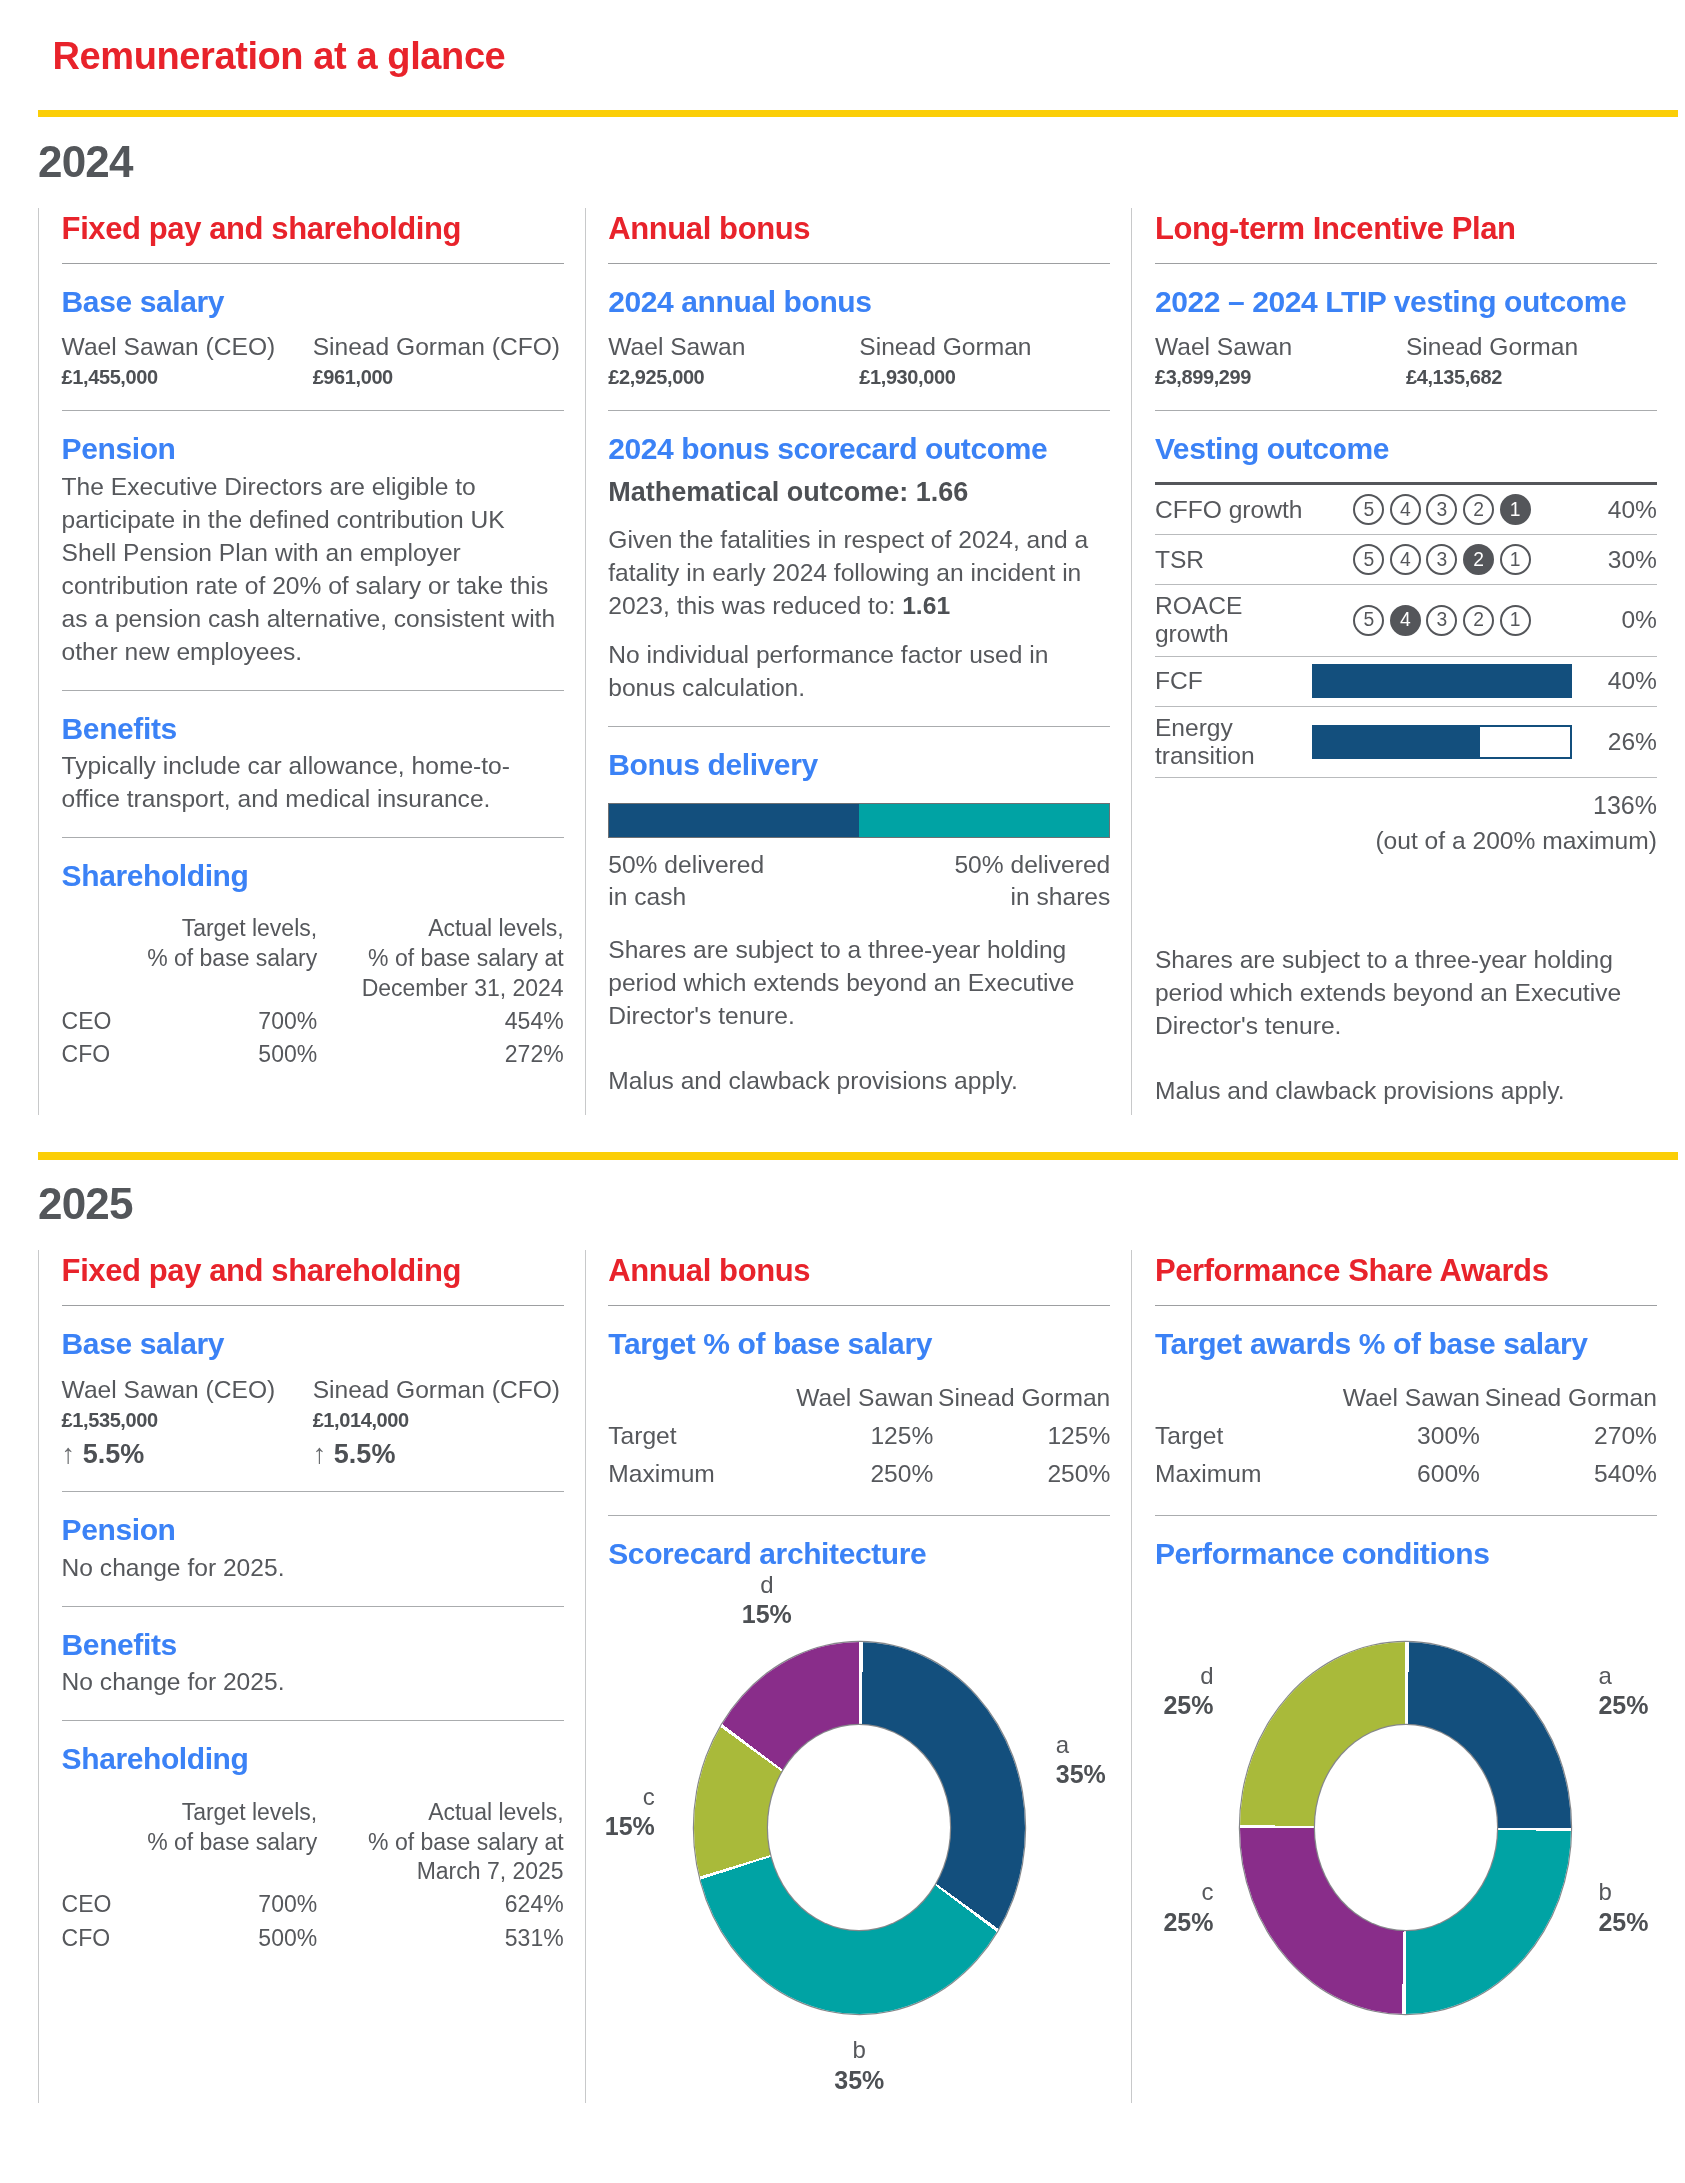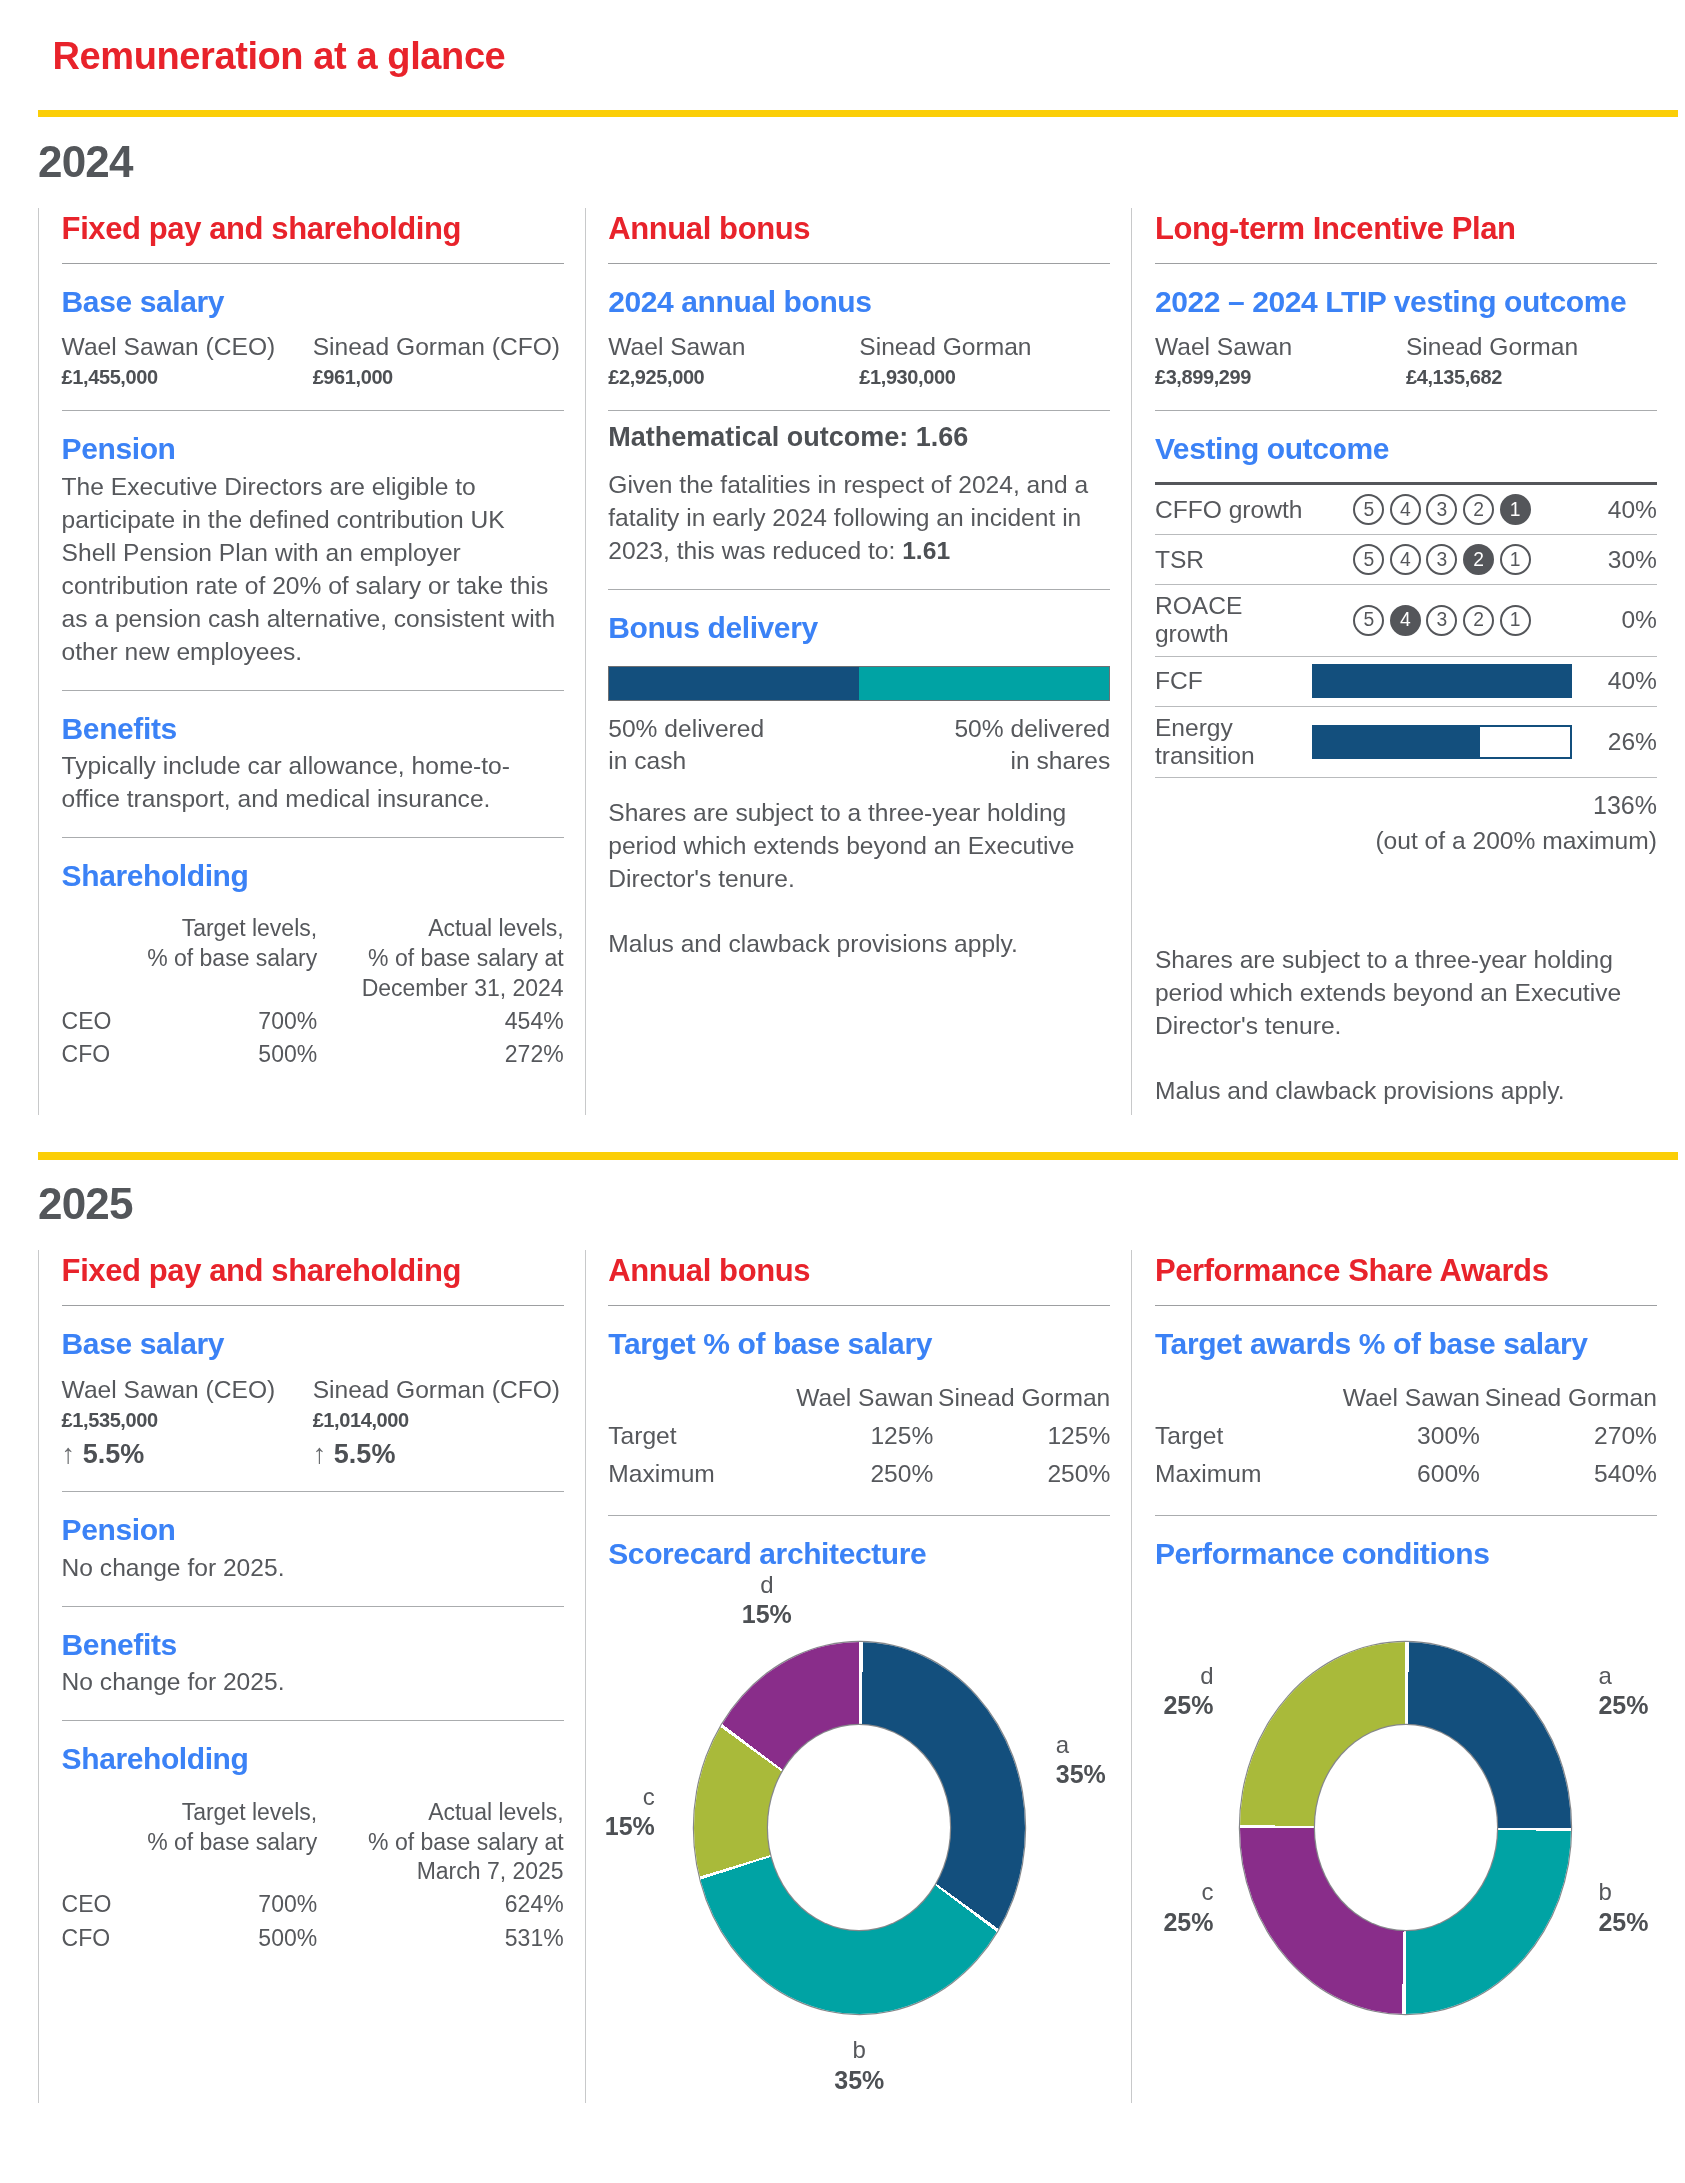--- a/index.html
+++ b/index.html
@@ -123,22 +123,24 @@
           <div>
             <div class="pname">Wael Sawan</div>
             <div class="money">£2,925,000</div>
           </div>
           <div>
             <div class="pname">Sinead Gorman</div>
             <div class="money">£1,930,000</div>
           </div>
         </div>
         <hr class="rule">
+        <div class="block-h">2024 bonus scorecard outcome</div>
         <div class="sub-bold" style="margin-top:11.3px">Mathematical outcome: 1.66</div>
         <div class="body-t"><span>Given the fatalities in respect of 2024, and a fatality in early 2024 following an incident in 2023, this was reduced to: </span><b style="color:#4d5054">1.61</b></div>
+        <div class="body-t">No individual performance factor used in bonus calculation.</div>
         <hr class="rule">
         <div class="block-h">Bonus delivery</div>
         <div class="delivery-bar">
           <span style="width: 50%; background: rgb(19, 79, 125);"></span>
           <span style="width: 50%; background: rgb(0, 163, 164);"></span>
         </div>
         <div class="delivery-labels">
           <div class="pre">50% delivered
 in cash</div>
           <div class="pre right">50% delivered

